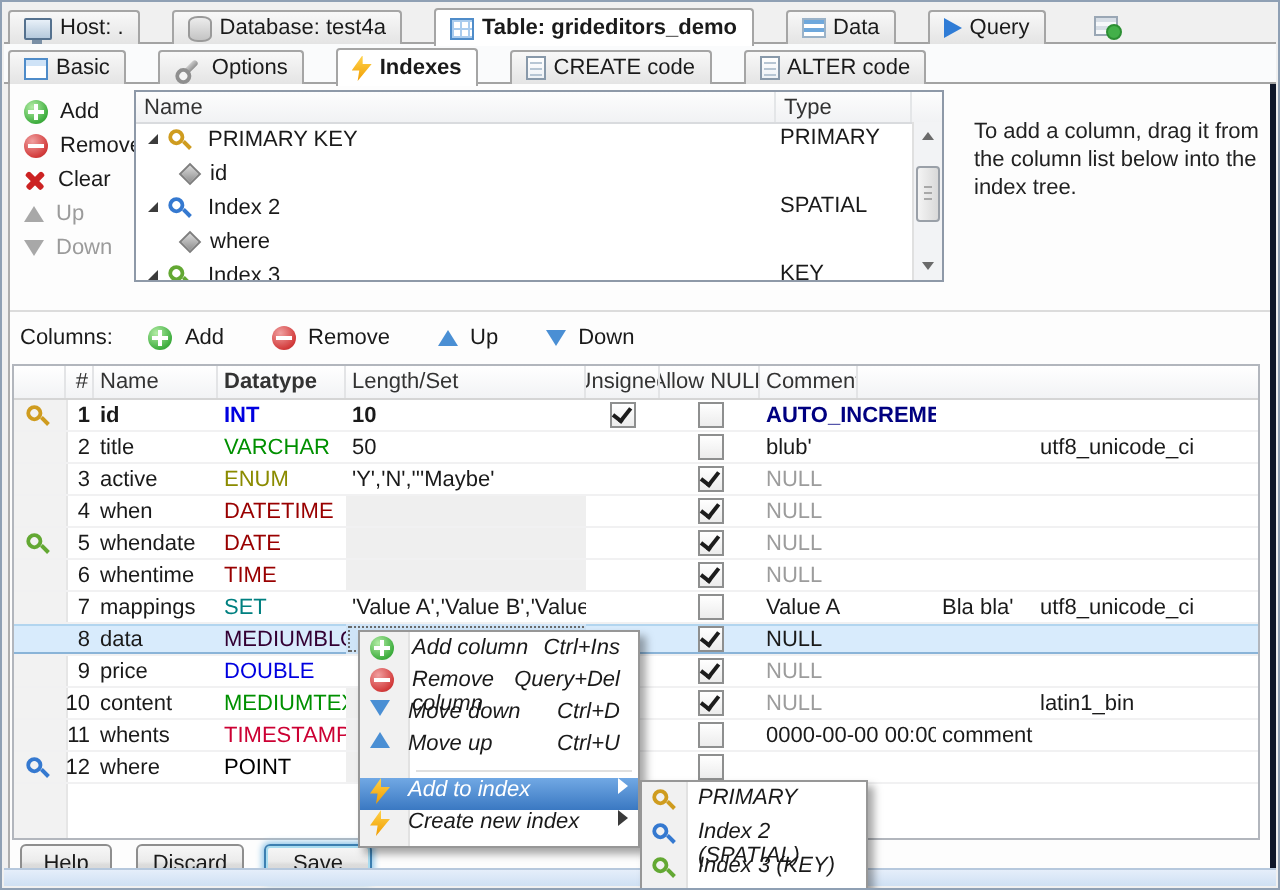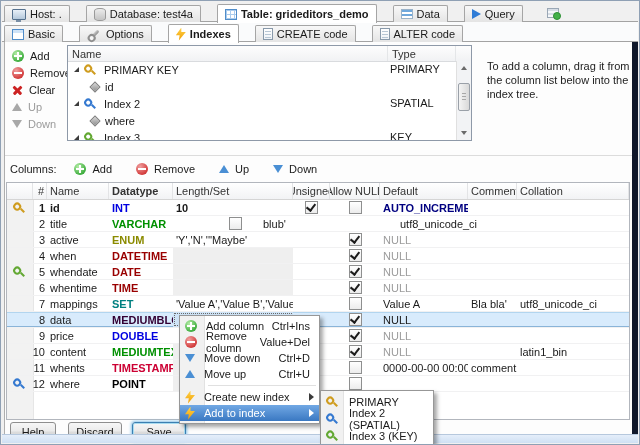--- a/index.html
+++ b/index.html
@@ -13,21 +13,21 @@
   .tabs{position:absolute;left:3px;display:flex;align-items:flex-end;z-index:3;}
   #main-tabs{top:2px;height:19px;}
   #sub-tabs{top:22px;height:19px;}
   .tab{height:17px;display:flex;align-items:center;gap:4px;padding:0 7px;margin-right:16px;
        background:linear-gradient(#f8f8f8,#e4e4e4);border:1px solid #a5a5a5;border-bottom:none;
        border-radius:2px 2px 0 0;white-space:nowrap;cursor:default;box-sizing:border-box;}
   .tab.active{background:#fff;height:19px;margin-bottom:-1px;position:relative;z-index:4;font-weight:bold;}
 
   
   #content{position:absolute;left:3px;top:41px;width:634px;height:394px;background:#fdfdfd;
-           border-left:1px solid #aeaeae;border-right:6px solid #0f172a;border-bottom:1px solid #aeaeae;box-sizing:border-box;}
+           border-left:1px solid #aeaeae;border-right:3px solid #0f172a;border-bottom:1px solid #aeaeae;box-sizing:border-box;}
   #divider{position:absolute;left:0;right:0;top:113px;border-top:1px solid #dcdcdc;}
 
   
   #index-buttons{position:absolute;left:5px;top:5px;}
   .tool-row{display:flex;align-items:center;gap:6px;height:17px;padding:0 2px;}
   .tool-row.disabled .tool-label{color:#9b9b9b;}
 
   
   #index-list{position:absolute;left:62px;top:3px;width:405px;height:96px;background:#fff;
               border:1px solid #8e99a8;box-sizing:border-box;overflow:hidden;}
@@ -64,21 +64,21 @@
   #icon-strip{position:absolute;left:0;top:0;bottom:0;width:26px;background:#f2f2f2;border-right:1px solid #e6e6e6;}
   #grid-header{position:relative;display:flex;height:16px;background:linear-gradient(#ffffff,#f2f3f5);
                border-bottom:1px solid #d5d5d5;z-index:2;}
   .hc{display:flex;align-items:center;padding:0 3px;border-right:1px solid #e3e4e6;box-sizing:border-box;color:#333;overflow:hidden;white-space:nowrap;}
   #grid-rows{position:relative;z-index:1;}
   .grid-row{display:flex;height:16px;border-bottom:1px solid #f1f1f2;box-sizing:border-box;}
   .grid-row.selected{background:#d8ebfc;box-shadow:inset 0 1px 0 #b2d5ef, inset 0 -1px 0 #8ab4d8;}
   .gc{display:flex;align-items:center;padding:0 3px;box-sizing:border-box;overflow:hidden;white-space:nowrap;}
   .w-icon{width:26px;justify-content:center;padding:0;}
   .w-num{width:14px;justify-content:flex-end;padding:0 2px 0 0;}
-  .w-name{width:62px;} .w-dt{width:64px;font-weight:bold;} .w-len{width:120px;}
+  .w-name{width:62px;} .w-dt{width:64px;font-weight:normal;} .w-len{width:120px;}
   .w-uns{width:37px;justify-content:center;} .w-anull{width:50px;justify-content:center;}
   .w-def{width:88px;} .w-com{width:49px;} .w-coll{flex:1;}
   .grid-row.boldrow .gc{font-weight:bold;}
   .len-disabled{background:#efefef;}
   .grid-row.selected .len-disabled{background:#cfe4f7;}
   .cell-focus{outline:1px dotted #6a6a6a;outline-offset:-2px;}
   .def-null{color:#9c9c9c;}
   .def-keyword{color:#000080;font-weight:bold;}
 
   
@@ -87,21 +87,21 @@
   .checkbox.checked::after{content:'';position:absolute;left:2px;top:0px;width:4px;height:7px;
             border-right:2px solid #1c1c1c;border-bottom:2px solid #1c1c1c;transform:rotate(38deg);}
 
   
   .menu{position:absolute;background:#fff;border:1px solid #979797;box-shadow:3px 3px 4px rgba(0,0,0,.35);
         z-index:20;padding:2px 0;box-sizing:border-box;}
   #context-menu{left:178px;top:314px;width:141px;}
   #index-submenu{left:319px;top:389px;width:114px;}
   .menu::before{content:'';position:absolute;left:0;top:0;bottom:0;width:24px;background:#f1f1f1;border-right:1px solid #e2e2e2;}
   #index-submenu::before{width:22px;}
-  .menu-item{position:relative;z-index:1;height:16px;display:flex;align-items:center;padding-left:5px;cursor:default;}
+  .menu-item{position:relative;z-index:1;height:16px;display:flex;align-items:flex-start;padding-left:5px;cursor:default;font-style:italic;}
   #index-submenu .menu-item{height:17px;}
   .menu-label{margin-left:9px;}
   .menu-shortcut{margin-left:auto;padding-right:9px;}
   .menu-arrow{margin-left:auto;margin-right:5px;width:0;height:0;border-top:4px solid transparent;
               border-bottom:4px solid transparent;border-left:5px solid #3a3a3a;}
   .menu-item.highlighted{background:linear-gradient(#71a8e4,#3a78c2);color:#fff;}
   .menu-item.highlighted .menu-arrow{border-left-color:#fff;}
   .menu-sep{position:relative;z-index:1;height:1px;background:#e0e0e0;margin:3px 3px 3px 28px;}
 
   
@@ -303,23 +303,21 @@
     <div id="grid">
       <div id="icon-strip"></div>
       <div id="grid-header">
           <div class="hc w-icon gc"></div>
           <div class="hc gc w-num" style="font-weight: normal;">#</div>
           <div class="hc gc w-name" style="font-weight: normal;">Name</div>
           <div class="hc gc w-dt" style="font-weight: bold;">Datatype</div>
           <div class="hc gc w-len" style="font-weight: normal;">Length/Set</div>
           <div class="hc gc w-uns" style="font-weight: normal;">Unsigned</div>
           <div class="hc gc w-anull" style="font-weight: normal;">Allow NULL</div>
-          <div class="hc gc w-def" style="font-weight: normal;">Default</div>
           <div class="hc gc w-com" style="font-weight: normal;">Comment</div>
-          <div class="hc gc w-coll" style="font-weight: normal;">Collation</div>
         </div>
       <div id="grid-rows">
           <div class="grid-row boldrow">
             <div class="gc w-icon">
               <span class="icon icon-key key-gold"></span>
             </div>
             <div class="gc w-num">1</div>
             <div class="gc w-name">id</div>
             <div class="gc w-dt" style="color: rgb(0, 0, 224);">INT</div>
             <div class="gc w-len">10</div>
@@ -331,20 +329,21 @@
             </div>
             <div class="gc w-def def-keyword">AUTO_INCREMENT</div>
             <div class="gc w-com"></div>
             <div class="gc w-coll"></div>
           </div>
           <div class="grid-row">
             <div class="gc w-icon"></div>
             <div class="gc w-num">2</div>
             <div class="gc w-name">title</div>
             <div class="gc w-dt" style="color: rgb(0, 144, 0);">VARCHAR</div>
+            <div class="gc w-len">50</div>
             <div class="gc w-uns"></div>
             <div class="gc w-anull">
               <span class="checkbox"></span>
             </div>
             <div class="gc w-def">blub'</div>
             <div class="gc w-com"></div>
             <div class="gc w-coll">utf8_unicode_ci</div>
           </div>
           <div class="grid-row">
             <div class="gc w-icon"></div>
@@ -506,43 +505,43 @@
 
   <div id="context-menu" class="menu">
       <div class="menu-item">
         <span class="icon icon-add"></span>
         <span class="menu-label">Add column</span>
         <span class="menu-shortcut">Ctrl+Ins</span>
       </div>
       <div class="menu-item">
         <span class="icon icon-remove"></span>
         <span class="menu-label">Remove column</span>
-        <span class="menu-shortcut">Value+Del</span>
+        <span class="menu-shortcut">Query+Del</span>
       </div>
       <div class="menu-item">
         <span class="icon icon-tri icon-tri-down blue"></span>
         <span class="menu-label">Move down</span>
         <span class="menu-shortcut">Ctrl+D</span>
       </div>
       <div class="menu-item">
         <span class="icon icon-tri icon-tri-up blue"></span>
         <span class="menu-label">Move up</span>
         <span class="menu-shortcut">Ctrl+U</span>
       </div>
       <div class="menu-sep"></div>
-      <div class="menu-item">
-        <span class="icon icon-lightning"></span>
-        <span class="menu-label">Create new index</span>
-        <span class="menu-arrow"></span>
-      </div>
       <div class="menu-item highlighted">
         <span class="icon icon-lightning"></span>
         <span class="menu-label">Add to index</span>
         <span class="menu-arrow"></span>
       </div>
+      <div class="menu-item">
+        <span class="icon icon-lightning"></span>
+        <span class="menu-label">Create new index</span>
+        <span class="menu-arrow"></span>
+      </div>
     </div>
   <div id="index-submenu" class="menu">
       <div class="menu-item">
         <span class="icon icon-key key-gold"></span>
         <span class="menu-label">PRIMARY</span>
       </div>
       <div class="menu-item">
         <span class="icon icon-key key-blue"></span>
         <span class="menu-label">Index 2 (SPATIAL)</span>
       </div>

